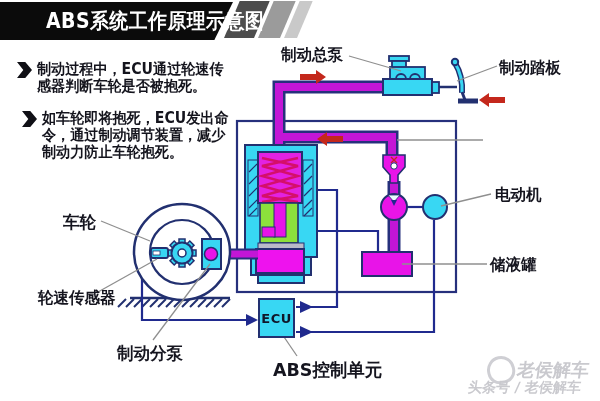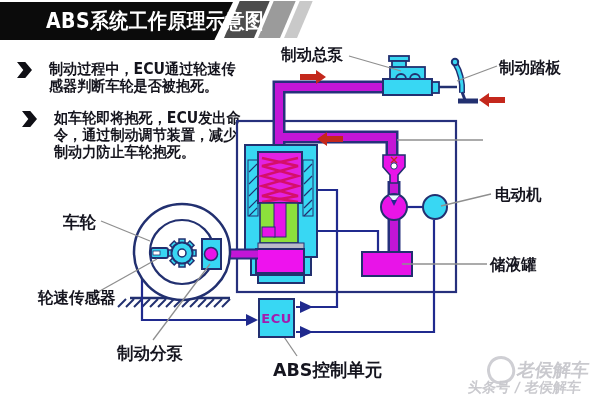--- a/index.html
+++ b/index.html
@@ -10,31 +10,31 @@
   .title-box{left:0;top:2px;width:233px;height:38px;background:#0b0b0b;
              clip-path:polygon(0 0,100% 0,92% 100%,0 100%);}
   .title-text{left:46px;top:2px;height:38px;line-height:38px;color:#ffffff;
               font-size:21px;font-weight:bold;letter-spacing:.5px;white-space:nowrap;
               transform:scaleX(.9);transform-origin:left center;}
   .stripe{top:1px;height:37px;transform:skewX(-23deg);transform-origin:bottom left;}
   .stripe.s1{left:224px;width:30px;background:#4d4d4d;}
   .stripe.s2{left:258px;width:22px;background:#9b9b9b;}
   .stripe.s3{left:284px;width:13px;background:#c9c9c9;}
   
-  .note{display:flex;gap:17px;justify-content:center;}
+  .note{display:flex;gap:5px;justify-content:center;}
   .note .arr{width:15px;height:16px;background:#101016;margin-top:1px;flex:0 0 15px;
              clip-path:polygon(0 0,55% 0,100% 50%,55% 100%,0 100%,42% 50%);}
   .note .txt{color:#14141d;font-size:15px;line-height:17px;font-weight:bold;white-space:nowrap;
              transform:scaleX(.94);transform-origin:left top;}
   
   .lbl{position:absolute;font-weight:bold;color:#15151f;font-size:16px;white-space:nowrap;
        transform:scaleX(.97);transform-origin:left top;}
   .ecu-box{left:258px;top:298px;width:33px;height:36px;background:#38d7f3;
            border:2px solid #223070;display:flex;align-items:center;justify-content:center;
-           color:#a21caf;font-size:13px;font-weight:bold;letter-spacing:.5px;}
+           color:#0f172a;font-size:13px;font-weight:bold;letter-spacing:.5px;}
   
   .wm{color:#c9c9ce;font-weight:bold;transform:skewX(-8deg);white-space:nowrap;}
   .wm-logo{left:487px;top:356px;width:22px;height:22px;border:3px solid #cfcfd4;
            border-radius:50% 50% 45% 45%;transform:rotate(-12deg);}
 </style>
 </head>
 <body>
 
 <div class="abs title-box"></div>
 <div class="abs stripe s1"></div>

